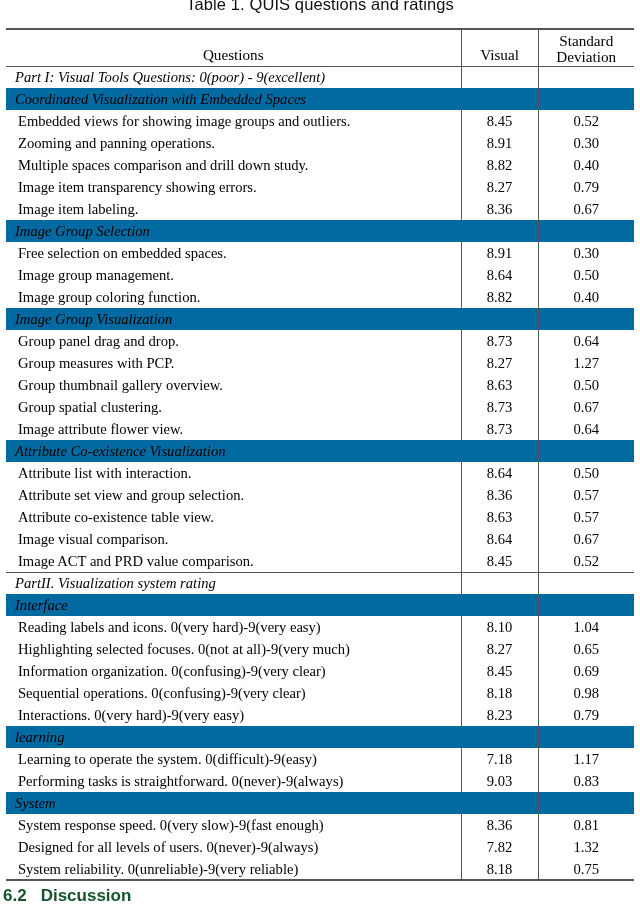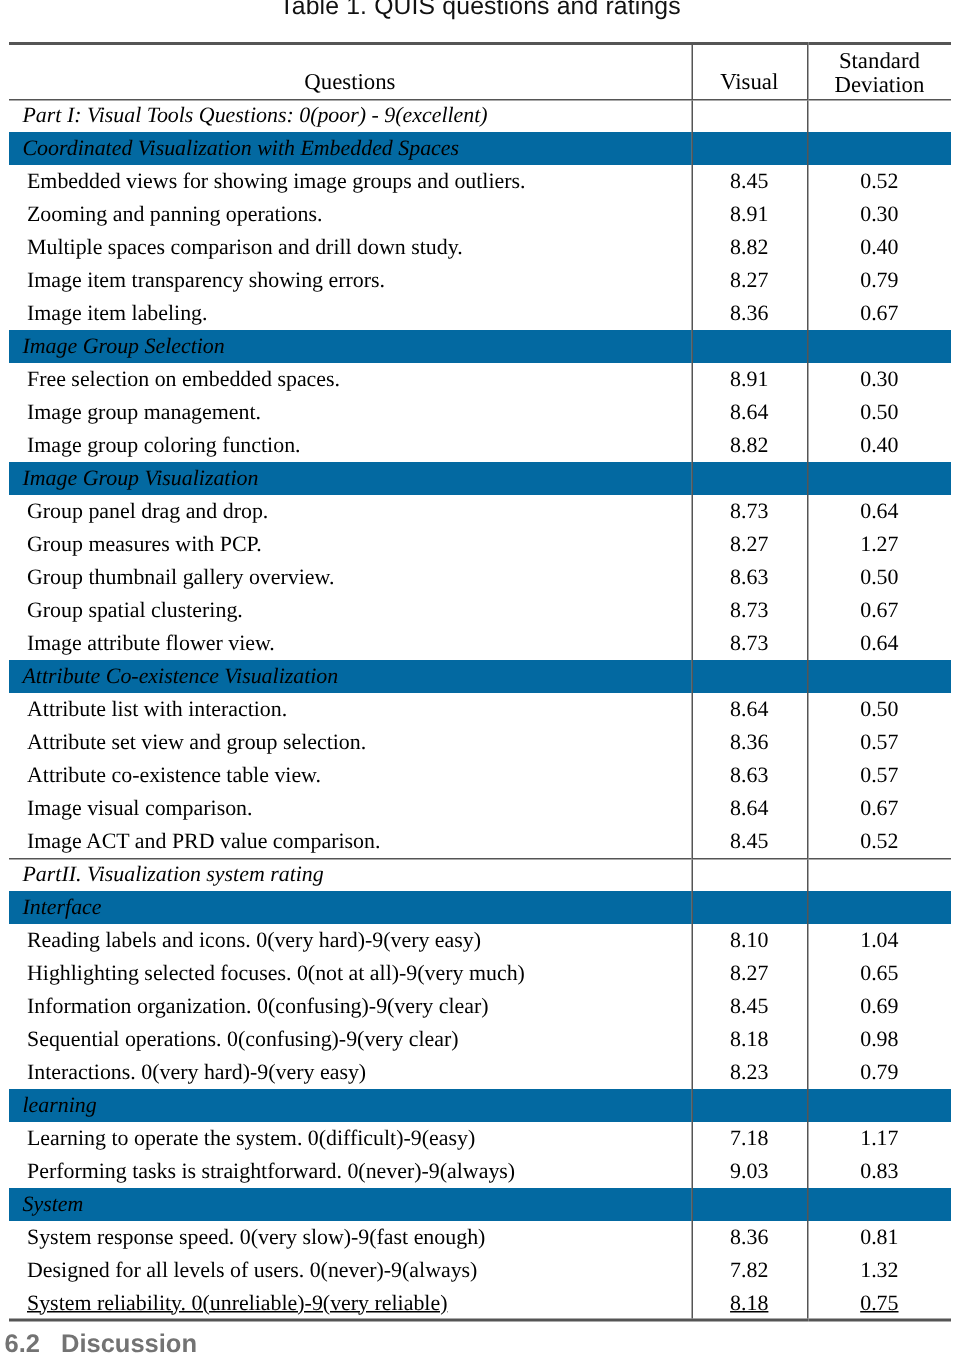--- a/index.html
+++ b/index.html
@@ -63,21 +63,20 @@
   tr.head-row > * {
     border-bottom: 1.6px solid #555;
   }
   
   tr.part-break > * {
     border-top: 1.6px solid #555;
   }
   
   tr.rule-bottom > * {
     border-bottom: 2.2px solid #555;
-    text-decoration: underline;
   }
 
   th, td {
     padding: 0;
     vertical-align: middle;
     height: 22px;
     box-sizing: border-box;
   }
 
   
@@ -120,21 +119,21 @@
   tr.shaded > td { background: #0369a1; }
 
   
   .next-heading {
     position: absolute;
     left: 3px;
     top: 886px;
     font-family: "Liberation Sans", "DejaVu Sans", sans-serif;
     font-weight: bold;
     font-size: 17px;
-    color: #737373;
+    color: #14532d;
     white-space: nowrap;
   }
   .next-heading .num { margin-right: 14px; }
 </style>
 </head>
 <body>
 
 <div class="page">
 
   <div class="caption">Table 1. QUIS questions and ratings</div>

